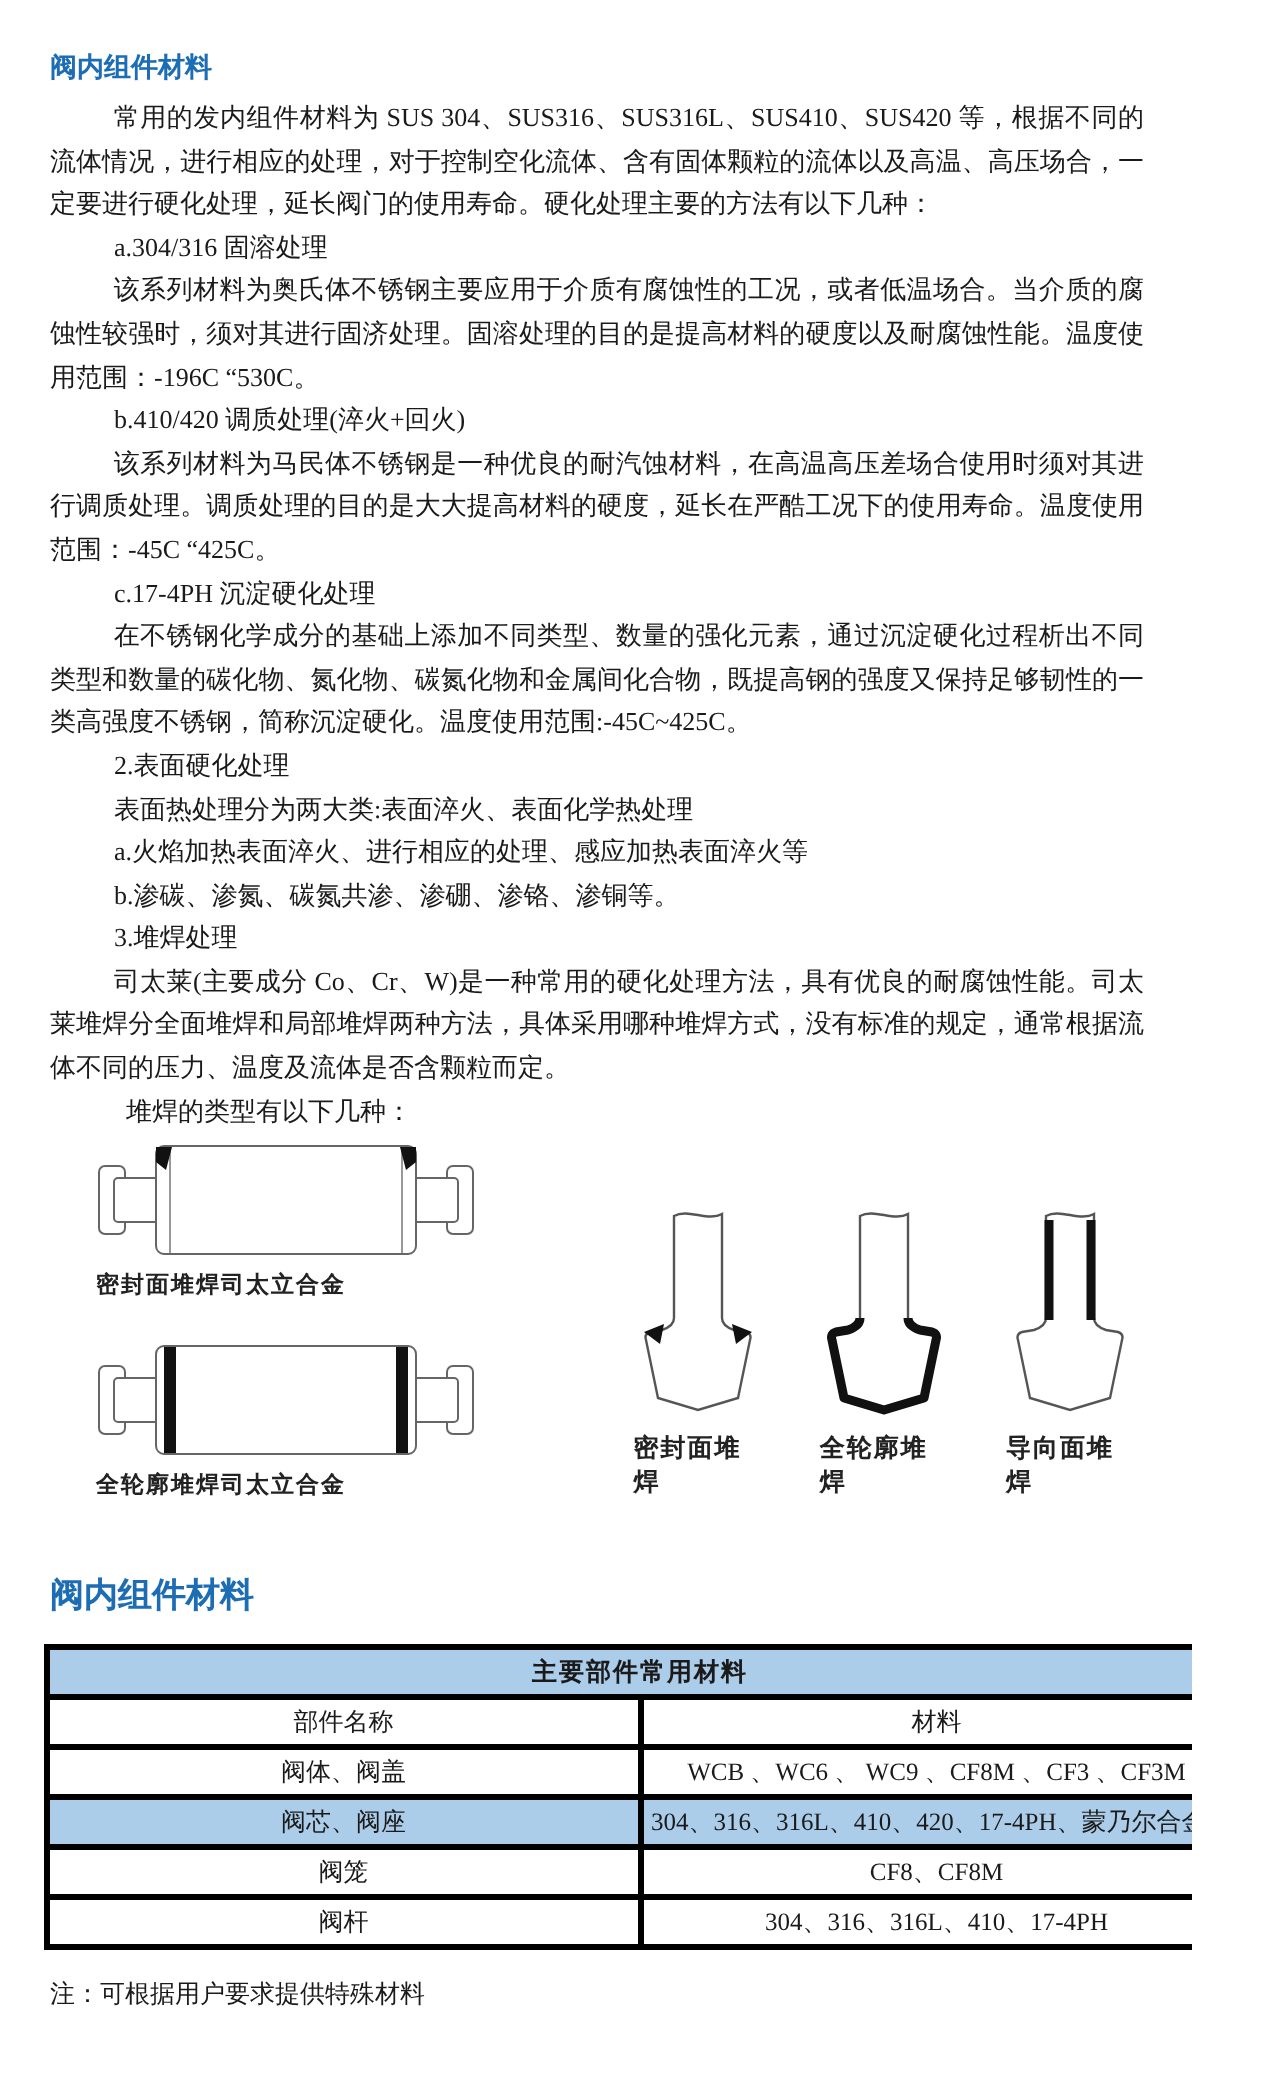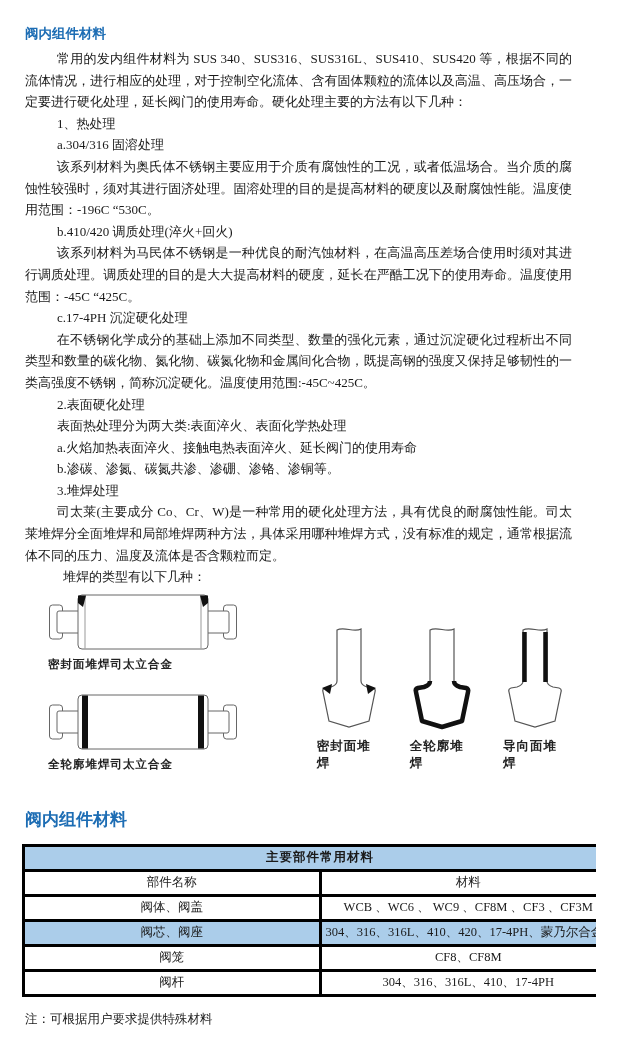--- a/index.html
+++ b/index.html
@@ -48,31 +48,30 @@
   svg{display:block;}
 </style>
 </head>
 <body>
 
 <div class="page">
 
   <div class="sec-title">阀内组件材料</div>
 
   <div class="body-text">
-    <p class="para">常用的发内组件材料为 SUS 340、SUS316、SUS316L、SUS410、SUS420 等，根据不同的流体情况，进行相应的处理，对于控制空化流体、含有固体颗粒的流体以及高温、高压场合，一定要进行硬化处理，延长阀门的使用寿命。硬化处理主要的方法有以下几种：</p>
-    <p class="item">1、热处理</p>
+    <p class="para">常用的发内组件材料为 SUS 304、SUS316、SUS316L、SUS410、SUS420 等，根据不同的流体情况，进行相应的处理，对于控制空化流体、含有固体颗粒的流体以及高温、高压场合，一定要进行硬化处理，延长阀门的使用寿命。硬化处理主要的方法有以下几种：</p>
     <p class="item">a.304/316 固溶处理</p>
     <p class="para">该系列材料为奥氏体不锈钢主要应用于介质有腐蚀性的工况，或者低温场合。当介质的腐蚀性较强时，须对其进行固济处理。固溶处理的目的是提高材料的硬度以及耐腐蚀性能。温度使用范围：-196C “530C。</p>
     <p class="item">b.410/420 调质处理(淬火+回火)</p>
     <p class="para">该系列材料为马民体不锈钢是一种优良的耐汽蚀材料，在高温高压差场合使用时须对其进行调质处理。调质处理的目的是大大提高材料的硬度，延长在严酷工况下的使用寿命。温度使用范围：-45C “425C。</p>
     <p class="item">c.17-4PH 沉淀硬化处理</p>
     <p class="para">在不锈钢化学成分的基础上添加不同类型、数量的强化元素，通过沉淀硬化过程析出不同类型和数量的碳化物、氮化物、碳氮化物和金属间化合物，既提高钢的强度又保持足够韧性的一类高强度不锈钢，简称沉淀硬化。温度使用范围:-45C~425C。</p>
     <p class="item">2.表面硬化处理</p>
     <p class="item">表面热处理分为两大类:表面淬火、表面化学热处理</p>
-    <p class="item">a.火焰加热表面淬火、接触电热表面淬火、延长阀门的使用寿命</p>
+    <p class="item">a.火焰加热表面淬火、进行相应的处理、感应加热表面淬火等</p>
     <p class="item">b.渗碳、渗氮、碳氮共渗、渗硼、渗铬、渗铜等。</p>
     <p class="item">3.堆焊处理</p>
     <p class="para">司太莱(主要成分 Co、Cr、W)是一种常用的硬化处理方法，具有优良的耐腐蚀性能。司太莱堆焊分全面堆焊和局部堆焊两种方法，具体采用哪种堆焊方式，没有标准的规定，通常根据流体不同的压力、温度及流体是否含颗粒而定。</p>
     <p class="item2">堆焊的类型有以下几种：</p>
   </div>
 
   <div class="diagrams">
 
     <div class="dia-left">
       <div class="fig">

